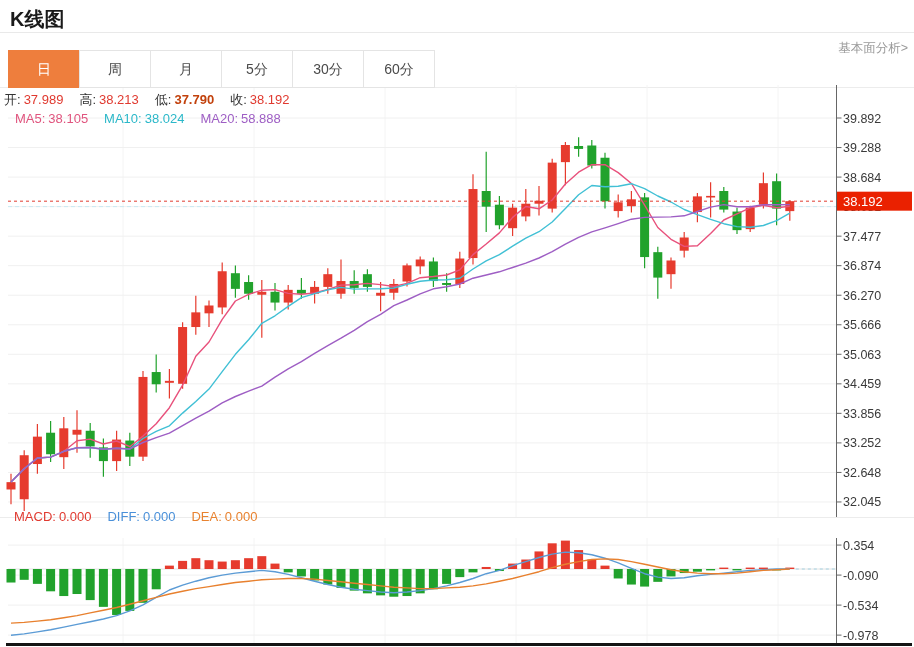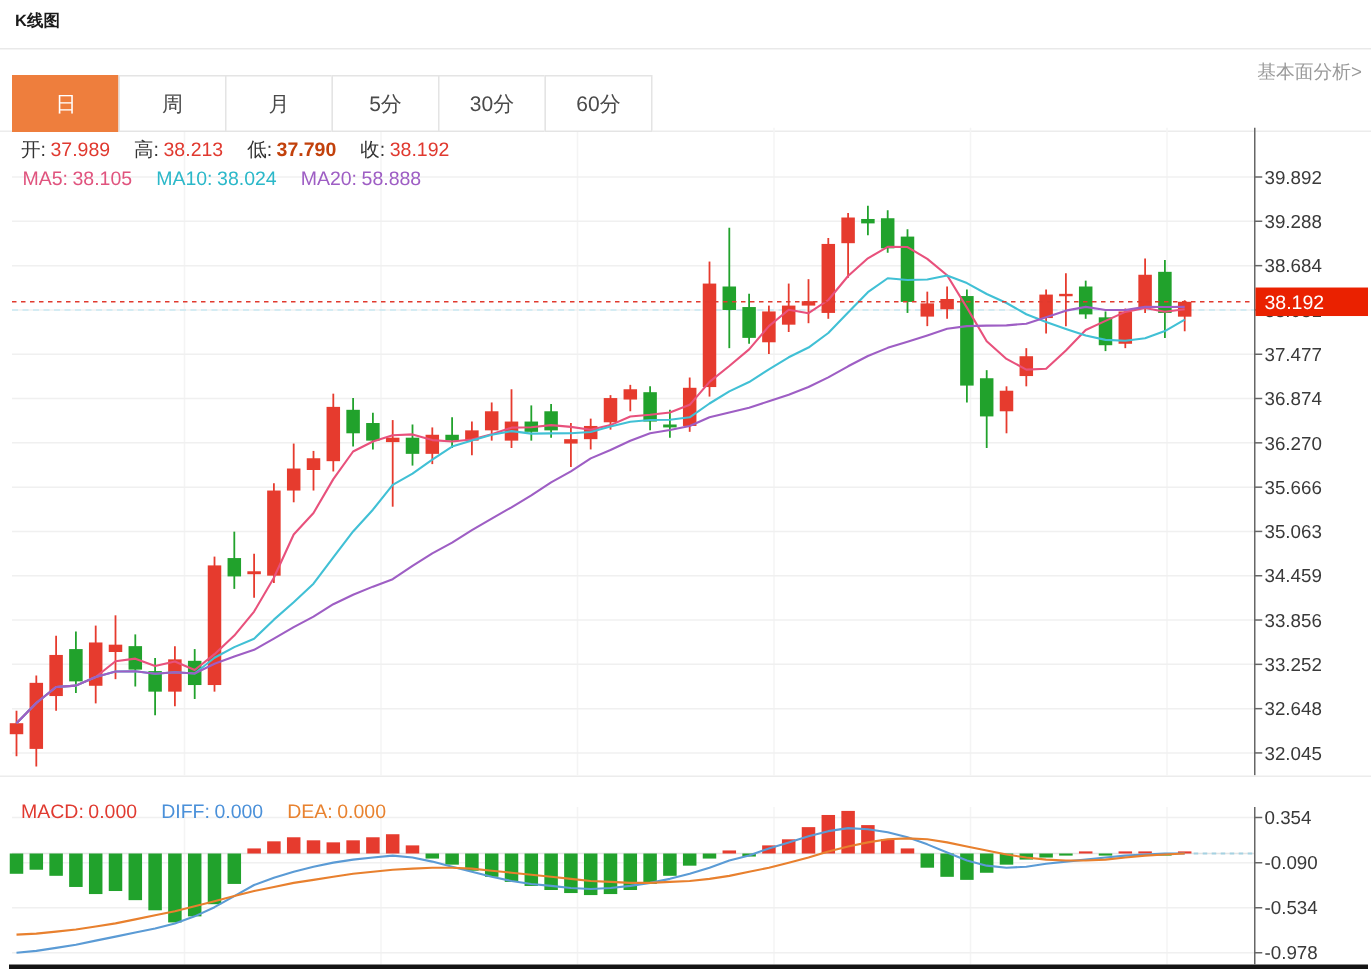--- a/index.html
+++ b/index.html
@@ -1,18 +1,18 @@
 <!DOCTYPE html>
 <html><head>
 <meta charset="utf-8">
 <style>
   html,body{margin:0;padding:0;background:#fff;}
   .app{position:relative;width:914px;height:647px;background:#fff;overflow:hidden;
        font-family:"Liberation Sans",sans-serif;}
-  .page-title{position:absolute;left:10px;top:6px;font-size:11px;font-weight:bold;color:#1a1a1a;}
+  .page-title{position:absolute;left:10px;top:6px;font-size:20px;font-weight:bold;color:#1a1a1a;}
   .top-link{position:absolute;right:6px;top:12px;font-size:12.5px;color:#999;cursor:pointer;margin-top:28px;}
   .header-rule{position:absolute;left:0;right:0;top:32px;border-bottom:1px solid #e9e9e9;}
   .tab-rule{position:absolute;left:0;right:0;top:87px;border-bottom:1px solid #ececec;}
   .tabbar{position:absolute;left:8px;top:50px;display:flex;z-index:2;}
   .tab{width:70px;height:36px;line-height:36px;text-align:center;font-size:14px;color:#4a4a4a;
        background:#fff;border:1px solid #e4e4e4;margin-left:-1px;cursor:pointer;box-sizing:content-box;}
   .tab:first-child{margin-left:0;}
   .tab.active{background:#ee7e3d;border-color:#ee7e3d;color:#fff;}
   .inforow{position:absolute;display:flex;gap:16px;font-size:13px;white-space:nowrap;z-index:3;}
   .inforow .pair .lbl{margin-right:3px;}
@@ -216,34 +216,34 @@
       <line x1="836.5" y1="357.89520000000005" x2="841.5" y2="357.89520000000005" stroke="#666666" stroke-width="1"></line>
       <text x="843" y="362.39520000000005" fill="#3a3a3a" font-size="12.5">33.252</text>
       <line x1="836.5" y1="387.44892" x2="841.5" y2="387.44892" stroke="#666666" stroke-width="1"></line>
       <text x="843" y="391.94892" fill="#3a3a3a" font-size="12.5">32.648</text>
       <line x1="836.5" y1="416.95371000000006" x2="841.5" y2="416.95371000000006" stroke="#666666" stroke-width="1"></line>
       <text x="843" y="421.45371000000006" fill="#3a3a3a" font-size="12.5">32.045</text>
       <rect x="837" y="106.68100000000014" width="75" height="19" fill="#ea2100"></rect>
       <text x="843" y="120.68100000000014" fill="#ffffff" font-size="13">38.192</text>
     </svg>
 
-  <div class="inforow" id="ohlc-row" style="left:14px;top:91px;">
+  <div class="inforow" id="ohlc-row" style="left:4px;top:91px;">
       <span class="pair"><span class="lbl" style="color: rgb(51, 51, 51);">开:</span><span class="val" style="color: rgb(224, 57, 47);">37.989</span></span>
       <span class="pair"><span class="lbl" style="color: rgb(51, 51, 51);">高:</span><span class="val" style="color: rgb(224, 57, 47);">38.213</span></span>
       <span class="pair"><span class="lbl" style="color: rgb(51, 51, 51);">低:</span><span class="val" style="color: #c2410c; font-weight: bold;">37.790</span></span>
       <span class="pair"><span class="lbl" style="color: rgb(51, 51, 51);">收:</span><span class="val" style="color: rgb(224, 57, 47);">38.192</span></span>
     </div>
   <div class="inforow" id="ma-row" style="left:15px;top:111px;">
       <span class="pair"><span class="lbl" style="color: rgb(224, 84, 126);">MA5:</span><span class="val" style="color: rgb(224, 84, 126);">38.105</span></span>
       <span class="pair"><span class="lbl" style="color: rgb(43, 184, 201);">MA10:</span><span class="val" style="color: rgb(43, 184, 201);">38.024</span></span>
       <span class="pair"><span class="lbl" style="color: rgb(158, 94, 196);">MA20:</span><span class="val" style="color: rgb(158, 94, 196);">58.888</span></span>
     </div>
 
   <div class="panel-sep"></div>
-  <div class="inforow" id="macd-row" style="left:14px;top:533px;">
+  <div class="inforow" id="macd-row" style="left:14px;top:509px;">
       <span class="pair"><span class="lbl" style="color: rgb(224, 58, 48);">MACD:</span><span class="val" style="color: rgb(224, 58, 48);">0.000</span></span>
       <span class="pair"><span class="lbl" style="color: rgb(74, 144, 217);">DIFF:</span><span class="val" style="color: rgb(74, 144, 217);">0.000</span></span>
       <span class="pair"><span class="lbl" style="color: rgb(232, 130, 47);">DEA:</span><span class="val" style="color: rgb(232, 130, 47);">0.000</span></span>
     </div>
 
   <svg id="macd-svg" width="914" height="105">
       <g>
         <line x1="123" y1="0" x2="123" y2="105" stroke="#f4f4f4" stroke-width="1"></line>
         <line x1="254" y1="0" x2="254" y2="105" stroke="#f4f4f4" stroke-width="1"></line>
         <line x1="385" y1="0" x2="385" y2="105" stroke="#f4f4f4" stroke-width="1"></line>

